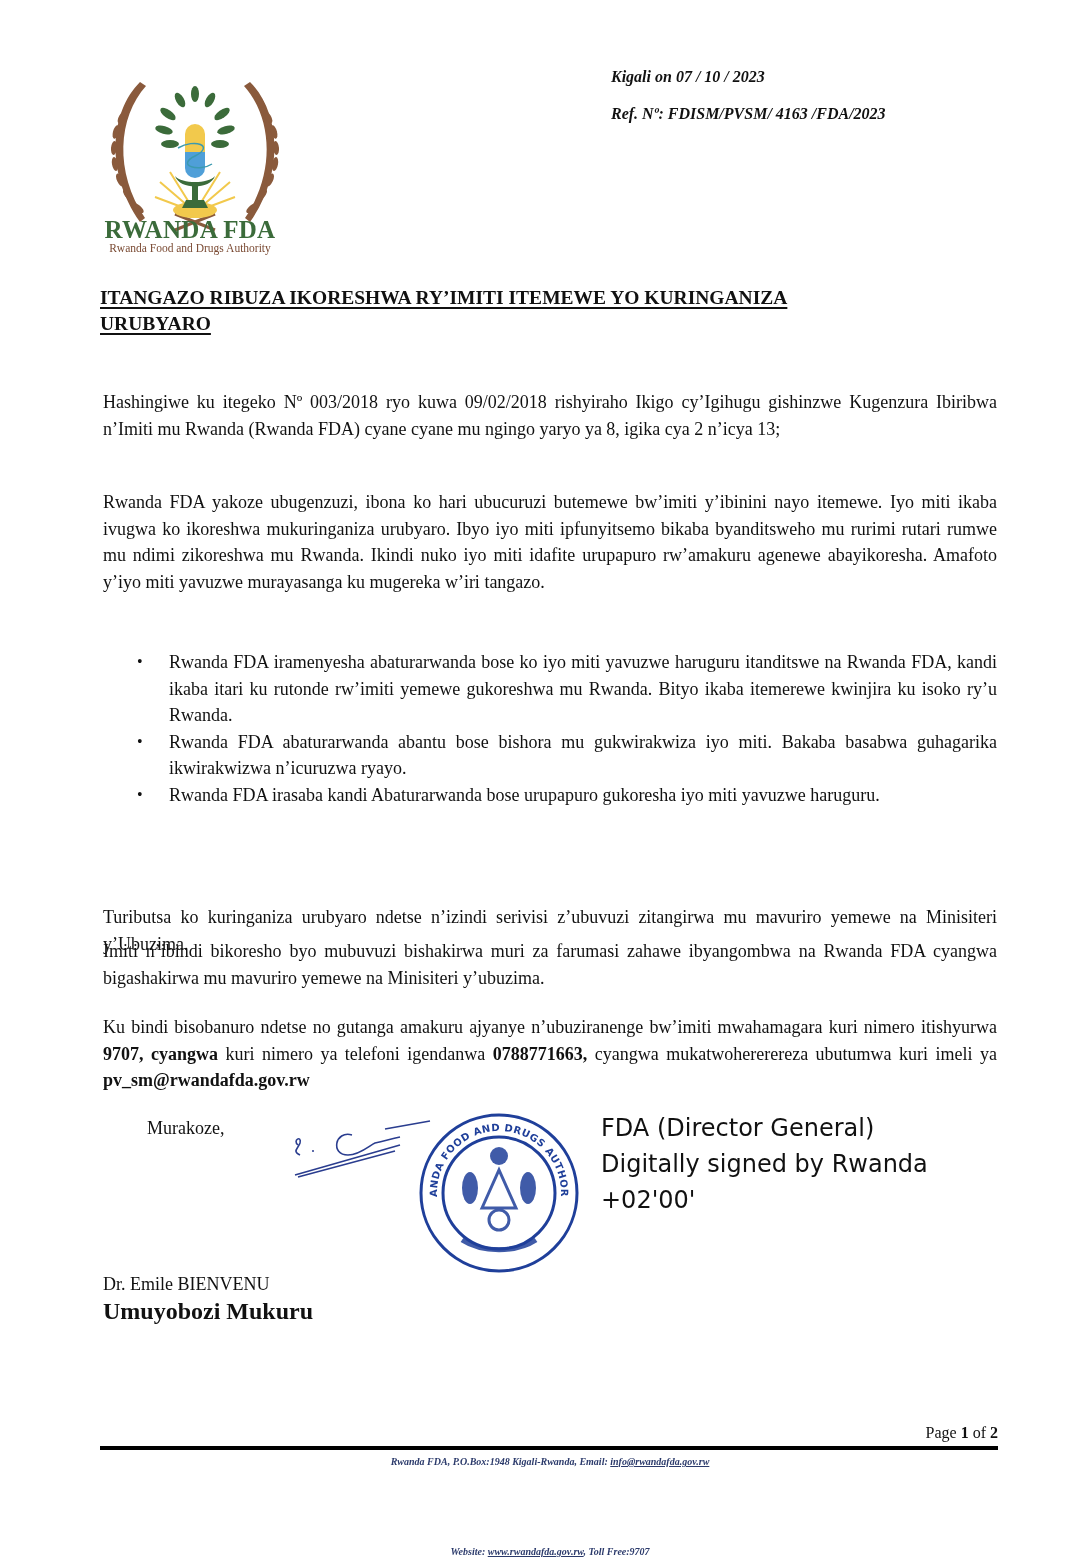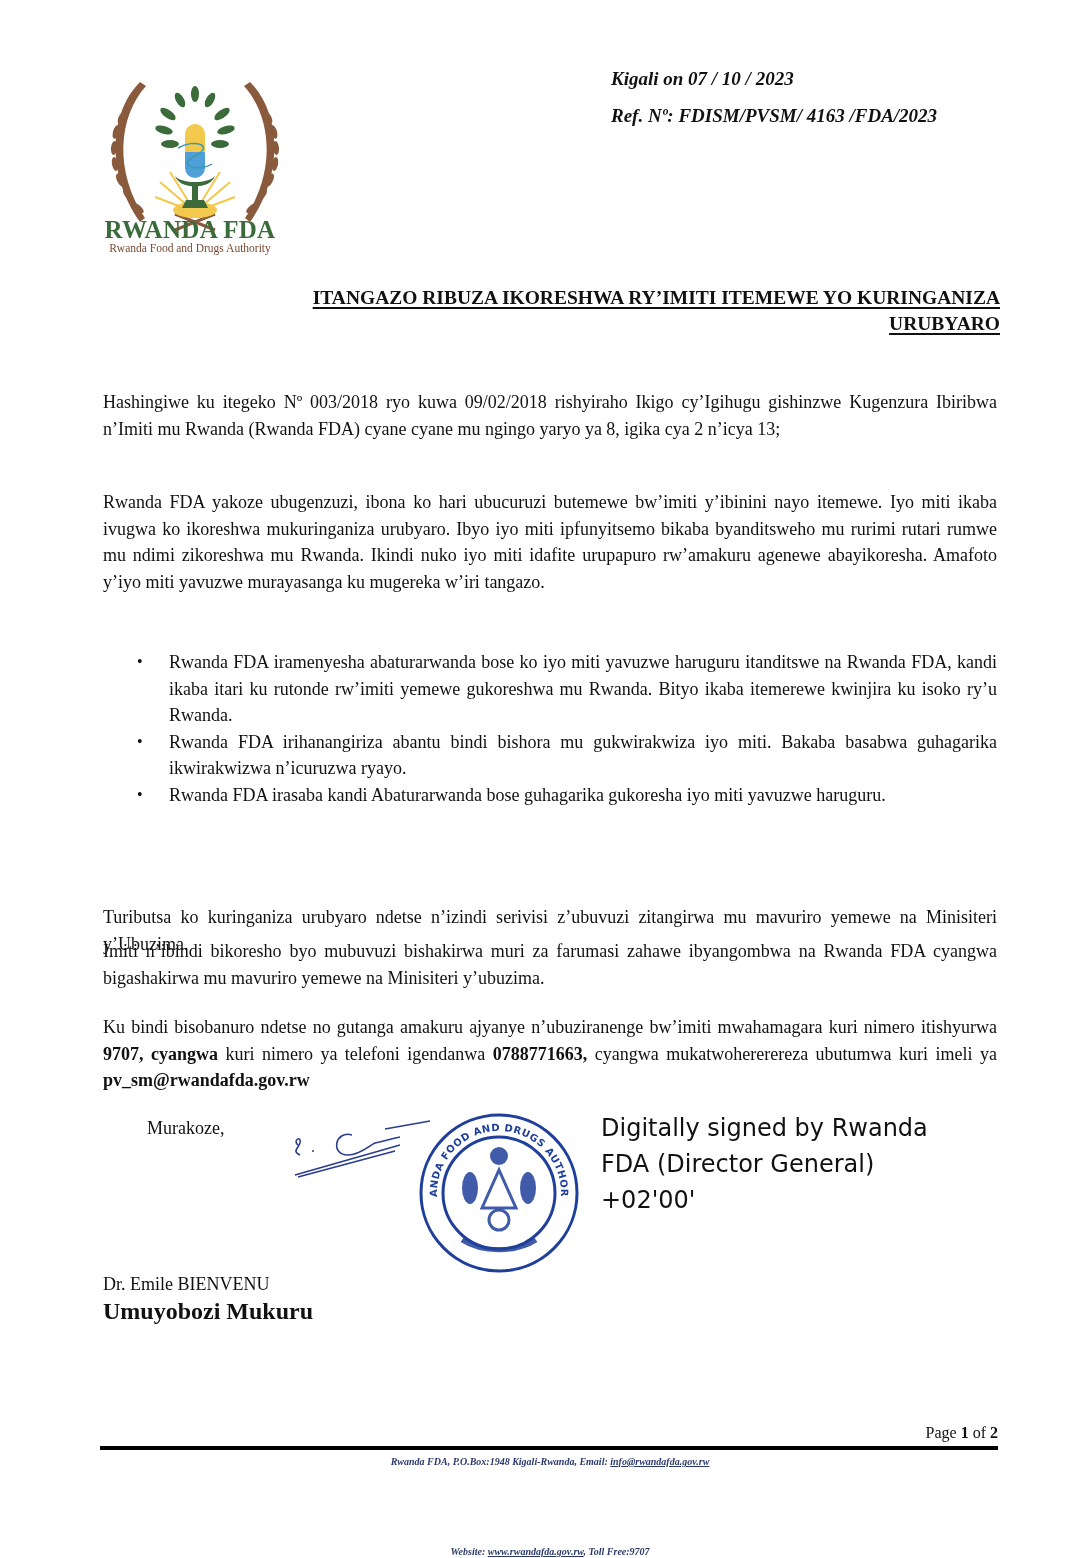--- a/index.html
+++ b/index.html
@@ -3,25 +3,25 @@
 <meta charset="utf-8">
 <style>
   html, body { margin: 0; padding: 0; background: #ffffff; }
   body { width: 1086px; height: 1558px; position: relative; overflow: hidden; font-family: "Liberation Serif", serif; color: #111; }
   .abs { position: absolute; }
   
   #logo { left: 100px; top: 52px; width: 190px; height: 210px; }
   #logo-title { left: 100px; top: 216px; width: 180px; text-align: center; font-family: "Liberation Serif", serif; font-weight: bold; font-size: 25px; color: #3b6b3a; letter-spacing: 0.3px; }
   #logo-sub { left: 100px; top: 242px; width: 180px; text-align: center; font-family: "Liberation Serif", serif; font-size: 11.5px; color: #7a4a33; }
   
-  .hdr { left: 611px; font-style: italic; font-weight: bold; font-size: 19px; }
+  .hdr { left: 611px; font-style: italic; font-weight: bold; font-size: 16px; }
   #hdr-date { top: 68px; }
   #hdr-ref { top: 105px; }
   
-  #title { left: 100px; top: 285px; width: 900px; text-align: right; font-weight: bold; font-size: 19.5px; line-height: 26px; }
+  #title { left: 100px; top: 285px; width: 900px; text-align: left; font-weight: bold; font-size: 19.5px; line-height: 26px; }
   #title span { text-decoration: underline; text-decoration-thickness: 2px; text-underline-offset: 3px; }
   
   .para { left: 103px; width: 894px; font-size: 18px; line-height: 26.5px; text-align: justify; }
   #p1 { top: 389px; }
   #p2 { top: 489px; }
   #bullets { left: 137px; top: 649px; width: 860px; margin: 0; padding: 0; list-style: none; font-size: 18px; line-height: 26.5px; text-align: justify; }
   #bullets li { position: relative; padding-left: 32px; }
   #bullets li .dot { position: absolute; left: 0; top: 0; font-size: 16px; }
   #p3 { top: 859px; margin-top: 45px; }
   #p4 { top: 938px; }
@@ -115,22 +115,22 @@
 <div id="title" class="abs">
   <span>ITANGAZO RIBUZA IKORESHWA RY’IMITI ITEMEWE YO KURINGANIZA</span><br>
   <span>URUBYARO</span>
 </div>
 
 <div id="p1" class="abs para">Hashingiwe ku itegeko Nº 003/2018 ryo kuwa 09/02/2018 rishyiraho Ikigo cy’Igihugu gishinzwe Kugenzura Ibiribwa n’Imiti mu Rwanda (Rwanda FDA) cyane cyane mu ngingo yaryo ya 8, igika cya 2 n’icya 13;</div>
 <div id="p2" class="abs para">Rwanda FDA yakoze ubugenzuzi, ibona ko hari ubucuruzi butemewe bw’imiti y’ibinini nayo itemewe. Iyo miti ikaba ivugwa ko ikoreshwa mukuringaniza urubyaro. Ibyo iyo miti ipfunyitsemo bikaba byanditsweho mu rurimi rutari rumwe mu ndimi zikoreshwa mu Rwanda. Ikindi nuko iyo miti idafite urupapuro rw’amakuru agenewe abayikoresha. Amafoto y’iyo miti yavuzwe murayasanga ku mugereka w’iri tangazo.</div>
 
 <ul id="bullets" class="abs">
   <li><span class="dot">•</span><span>Rwanda FDA iramenyesha abaturarwanda bose ko iyo miti yavuzwe haruguru  itanditswe na Rwanda FDA, kandi ikaba itari ku rutonde rw’imiti yemewe gukoreshwa mu Rwanda. Bityo ikaba itemerewe kwinjira ku isoko ry’u Rwanda.</span></li>
-  <li><span class="dot">•</span><span>Rwanda FDA irihanangiriza abantu bindi bishora mu gukwirakwiza iyo miti. Bakaba basabwa guhagarika ikwirakwizwa n’icuruzwa ryayo.</span></li>
-  <li><span class="dot">•</span><span>Rwanda FDA irasaba kandi Abaturarwanda bose guhagarika gukoresha iyo miti  yavuzwe haruguru.</span></li>
+  <li><span class="dot">•</span><span>Rwanda FDA abaturarwanda abantu bose bishora mu gukwirakwiza iyo miti. Bakaba basabwa guhagarika ikwirakwizwa n’icuruzwa ryayo.</span></li>
+  <li><span class="dot">•</span><span>Rwanda FDA irasaba kandi Abaturarwanda bose urupapuro gukoresha iyo miti  yavuzwe haruguru.</span></li>
 </ul>
 
 <div id="p3" class="abs para">Tuributsa ko kuringaniza urubyaro ndetse n’izindi serivisi z’ubuvuzi zitangirwa mu mavuriro yemewe na Minisiteri y’Ubuzima.</div>
 <div id="p4" class="abs para">Imiti n’ibindi bikoresho byo mubuvuzi bishakirwa muri za farumasi zahawe  ibyangombwa na Rwanda FDA cyangwa bigashakirwa mu mavuriro yemewe na Minisiteri y’ubuzima.</div>
 <div id="p5" class="abs para"><span>Ku bindi bisobanuro ndetse no gutanga amakuru ajyanye n’ubuziranenge bw’imiti mwahamagara kuri nimero itishyurwa </span><b>9707, cyangwa</b><span> kuri nimero ya telefoni igendanwa </span><b>0788771663,</b><span> cyangwa mukatwohererereza ubutumwa kuri imeli ya </span><b>pv_sm@rwandafda.gov.rw</b></div>
 
 <div id="closing" class="abs">Murakoze,</div>
 
 <svg id="signature" class="abs" viewBox="0 0 150 80">
   <g fill="none" stroke="#2a3d8f" stroke-width="1.6">
@@ -157,22 +157,22 @@
     <circle cx="87" cy="48" r="9"></circle>
     <path d="M70 100 L87 62 L104 100 Z" fill="none" stroke="#1f3f9a" stroke-width="3"></path>
     <circle cx="87" cy="112" r="10" fill="none" stroke="#1f3f9a" stroke-width="3"></circle>
     <ellipse cx="58" cy="80" rx="8" ry="16"></ellipse>
     <ellipse cx="116" cy="80" rx="8" ry="16"></ellipse>
     <path d="M50 132 C 70 145, 104 145, 124 132" fill="none" stroke="#1f3f9a" stroke-width="5"></path>
   </g>
 </svg>
 
 <div id="digsig" class="abs">
+  <div>FDA (Director General)</div>
   <div>Digitally signed by Rwanda</div>
-  <div>FDA (Director General)</div>
   <div>+02'00'</div>
 </div>
 
 <div id="signer-name" class="abs">Dr. Emile BIENVENU</div>
 <div id="signer-role" class="abs">Umuyobozi Mukuru</div>
 
 <div id="page-no" class="abs"><span>Page </span><b>1</b><span> of </span><b>2</b></div>
 <div id="footer-rule" class="abs"></div>
 <div id="foot1" class="abs foot"><span>Rwanda FDA, P.O.Box:1948 Kigali-Rwanda, Email: </span><a>info@rwandafda.gov.rw</a></div>
 <div id="foot2" class="abs foot"><span>Website: </span><a>www.rwandafda.gov.rw</a><span>, Toll Free:9707</span></div>

